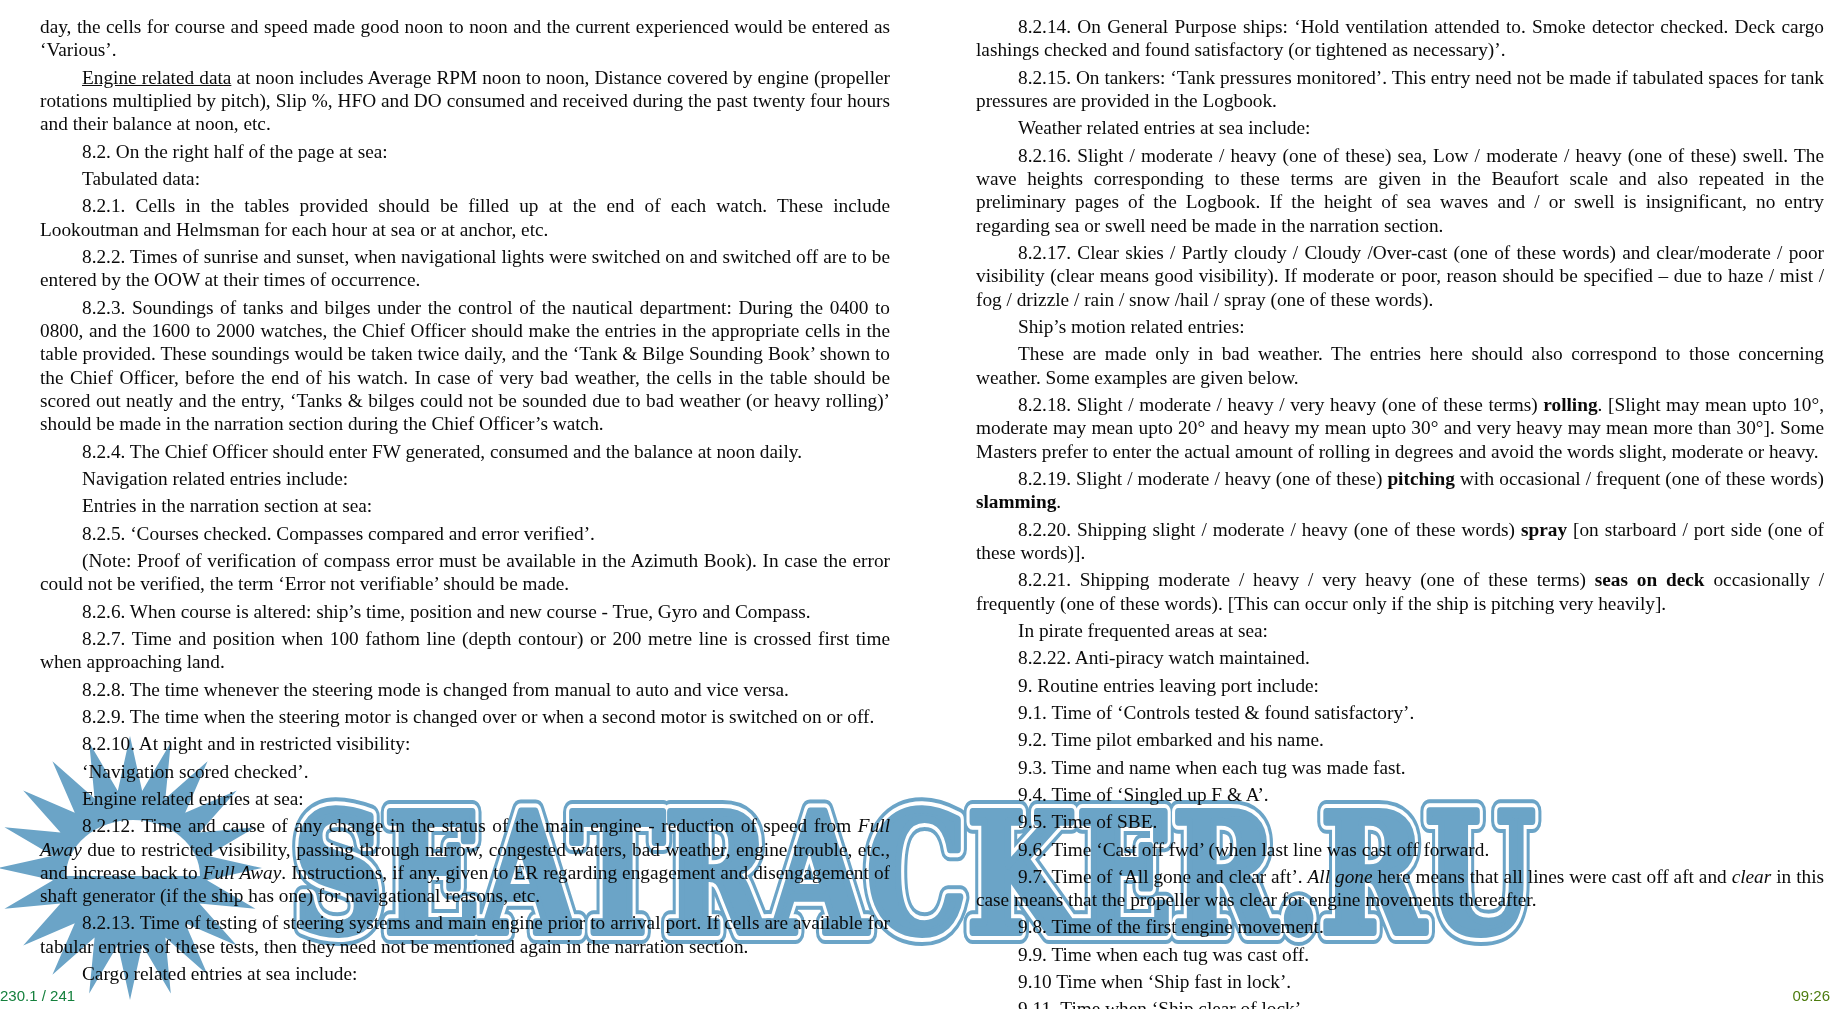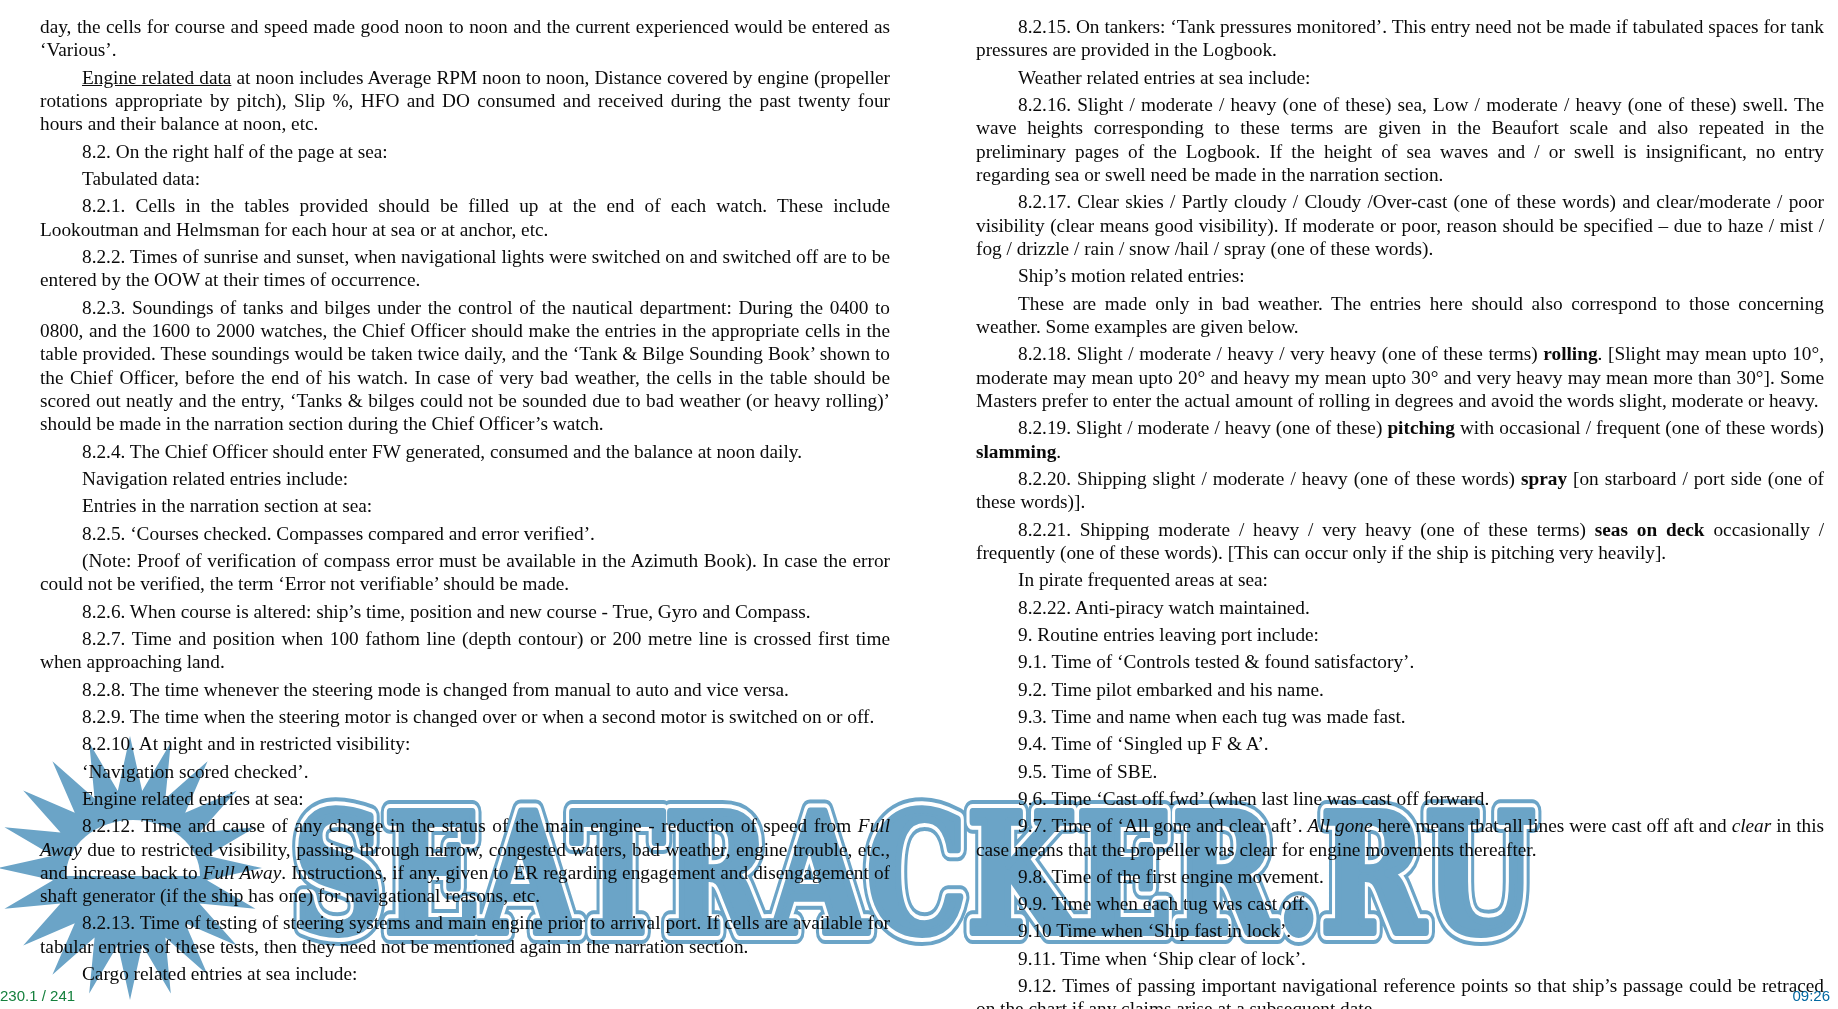--- a/index.html
+++ b/index.html
@@ -46,21 +46,21 @@
     text-align:left;
     font-family:"Liberation Sans", sans-serif;
     font-size:15px;
     color:#15803d;
   }
   .footer-clock{
     position:absolute;
     right:8px;bottom:5px;
     font-family:"Liberation Sans", sans-serif;
     font-size:15px;
-    color:#0369a1;
+    color:#4d7c0f;
   }
   .wm-text{
     font-family:"DejaVu Serif", serif;
     font-weight:bold;
   }
 </style>
 </head>
 <body>
 
 <div class="watermark-layer">
@@ -73,21 +73,21 @@
       <text x="293" y="932" textLength="1242" lengthAdjust="spacingAndGlyphs" fill="none" stroke="#6ba4c7" stroke-width="24" stroke-linejoin="round">SEATRACKER.RU</text>
       <text x="293" y="932" textLength="1242" lengthAdjust="spacingAndGlyphs" fill="none" stroke="#ffffff" stroke-width="16" stroke-linejoin="round">SEATRACKER.RU</text>
       <text x="293" y="932" textLength="1242" lengthAdjust="spacingAndGlyphs" fill="#6ba4c7" stroke="#6ba4c7" stroke-width="8" stroke-linejoin="round">SEATRACKER.RU</text>
     </g>
   </svg>
 </div>
 
 <div class="content-layer">
   <div id="page-left" class="page-col">
       <p class="noindent"><span>day, the cells for course and speed made good noon to noon and the current experienced would be entered as ‘Various’.</span></p>
-      <p><span class="fmt-underline">Engine related data</span><span> at noon includes Average RPM noon to noon, Distance covered by engine (propeller rotations appropriate by pitch), Slip %, HFO and DO consumed and received during the past twenty four hours and their balance at noon, etc.</span></p>
+      <p><span class="fmt-underline">Engine related data</span><span> at noon includes Average RPM noon to noon, Distance covered by engine (propeller rotations multiplied by pitch), Slip %, HFO and DO consumed and received during the past twenty four hours and their balance at noon, etc.</span></p>
       <p class="heading"><span>8.2. On the right half of the page at sea:</span></p>
       <p class="heading"><span>Tabulated data:</span></p>
       <p><span>8.2.1. Cells in the tables provided should be filled up at the end of each watch. These include Lookoutman and Helmsman for each hour at sea or at anchor, etc.</span></p>
       <p><span>8.2.2. Times of sunrise and sunset, when navigational lights were switched on and switched off are to be entered by the OOW at their times of occurrence.</span></p>
       <p><span>8.2.3. Soundings of tanks and bilges under the control of the nautical department: During the 0400 to 0800, and the 1600 to 2000 watches, the Chief Officer should make the entries in the appropriate cells in the table provided. These soundings would be taken twice daily, and the ‘Tank &amp; Bilge Sounding Book’ shown to the Chief Officer, before the end of his watch. In case of very bad weather, the cells in the table should be scored out neatly and the entry, ‘Tanks &amp; bilges could not be sounded due to bad weather (or heavy rolling)’ should be made in the narration section during the Chief Officer’s watch.</span></p>
       <p><span>8.2.4. The Chief Officer should enter FW generated, consumed and the balance at noon daily.</span></p>
       <p class="heading"><span>Navigation related entries include:</span></p>
       <p class="heading"><span>Entries in the narration section at sea:</span></p>
       <p><span>8.2.5. ‘Courses checked. Compasses compared and error verified’.</span></p>
       <p><span>(Note: Proof of verification of compass error must be available in the Azimuth Book). In case the error could not be verified, the term ‘Error not verifiable’ should be made.</span></p>
@@ -97,20 +97,21 @@
       <p><span>8.2.9. The time when the steering motor is changed over or when a second motor is switched on or off.</span></p>
       <p><span>8.2.10. At night and in restricted visibility:</span></p>
       <p><span>‘Navigation scored checked’.</span></p>
       <p class="heading"><span>Engine related entries at sea:</span></p>
       <p><span>8.2.12. Time and cause of any change in the status of the main engine - reduction of speed from </span><span class="fmt-italic">Full Away</span><span> due to restricted visibility, passing through narrow, congested waters, bad weather, engine trouble, etc., and increase back to </span><span class="fmt-italic">Full Away</span><span>. Instructions, if any, given to ER regarding engagement and disengagement of shaft generator (if the ship has one) for navigational reasons, etc.</span></p>
       <p><span>8.2.13. Time of testing of steering systems and main engine prior to arrival port. If cells are available for tabular entries of these tests, then they need not be mentioned again in the narration section.</span></p>
       <p class="heading"><span>Cargo related entries at sea include:</span></p>
     </div>
 
   <div id="page-right" class="page-col">
+      <p><span>8.2.14. On General Purpose ships: ‘Hold ventilation attended to. Smoke detector checked. Deck cargo lashings checked and found satisfactory (or tightened as necessary)’.</span></p>
       <p><span>8.2.15. On tankers: ‘Tank pressures monitored’. This entry need not be made if tabulated spaces for tank pressures are provided in the Logbook.</span></p>
       <p class="heading"><span>Weather related entries at sea include:</span></p>
       <p><span>8.2.16. Slight / moderate / heavy (one of these) sea, Low / moderate / heavy (one of these) swell. The wave heights corresponding to these terms are given in the Beaufort scale and also repeated in the preliminary pages of the Logbook. If the height of sea waves and / or swell is insignificant, no entry regarding sea or swell need be made in the narration section.</span></p>
       <p><span>8.2.17. Clear skies / Partly cloudy / Cloudy /Over-cast (one of these words) and clear/moderate / poor visibility (clear means good visibility). If moderate or poor, reason should be specified – due to haze / mist / fog / drizzle / rain / snow /hail / spray (one of these words).</span></p>
       <p class="heading"><span>Ship’s motion related entries:</span></p>
       <p><span>These are made only in bad weather. The entries here should also correspond to those concerning weather. Some examples are given below.</span></p>
       <p><span>8.2.18. Slight / moderate / heavy / very heavy (one of these terms) </span><span class="fmt-bold">rolling</span><span>. [Slight may mean upto 10°, moderate may mean upto 20° and heavy my mean upto 30° and very heavy may mean more than 30°]. Some Masters prefer to enter the actual amount of rolling in degrees and avoid the words slight, moderate or heavy.</span></p>
       <p><span>8.2.19. Slight / moderate / heavy (one of these) </span><span class="fmt-bold">pitching</span><span> with occasional / frequent (one of these words) </span><span class="fmt-bold">slamming</span><span>.</span></p>
       <p><span>8.2.20. Shipping slight / moderate / heavy (one of these words) </span><span class="fmt-bold">spray</span><span> [on starboard / port side (one of these words)].</span></p>
       <p><span>8.2.21. Shipping moderate / heavy / very heavy (one of these terms) </span><span class="fmt-bold">seas on deck</span><span> occasionally / frequently (one of these words). [This can occur only if the ship is pitching very heavily].</span></p>

